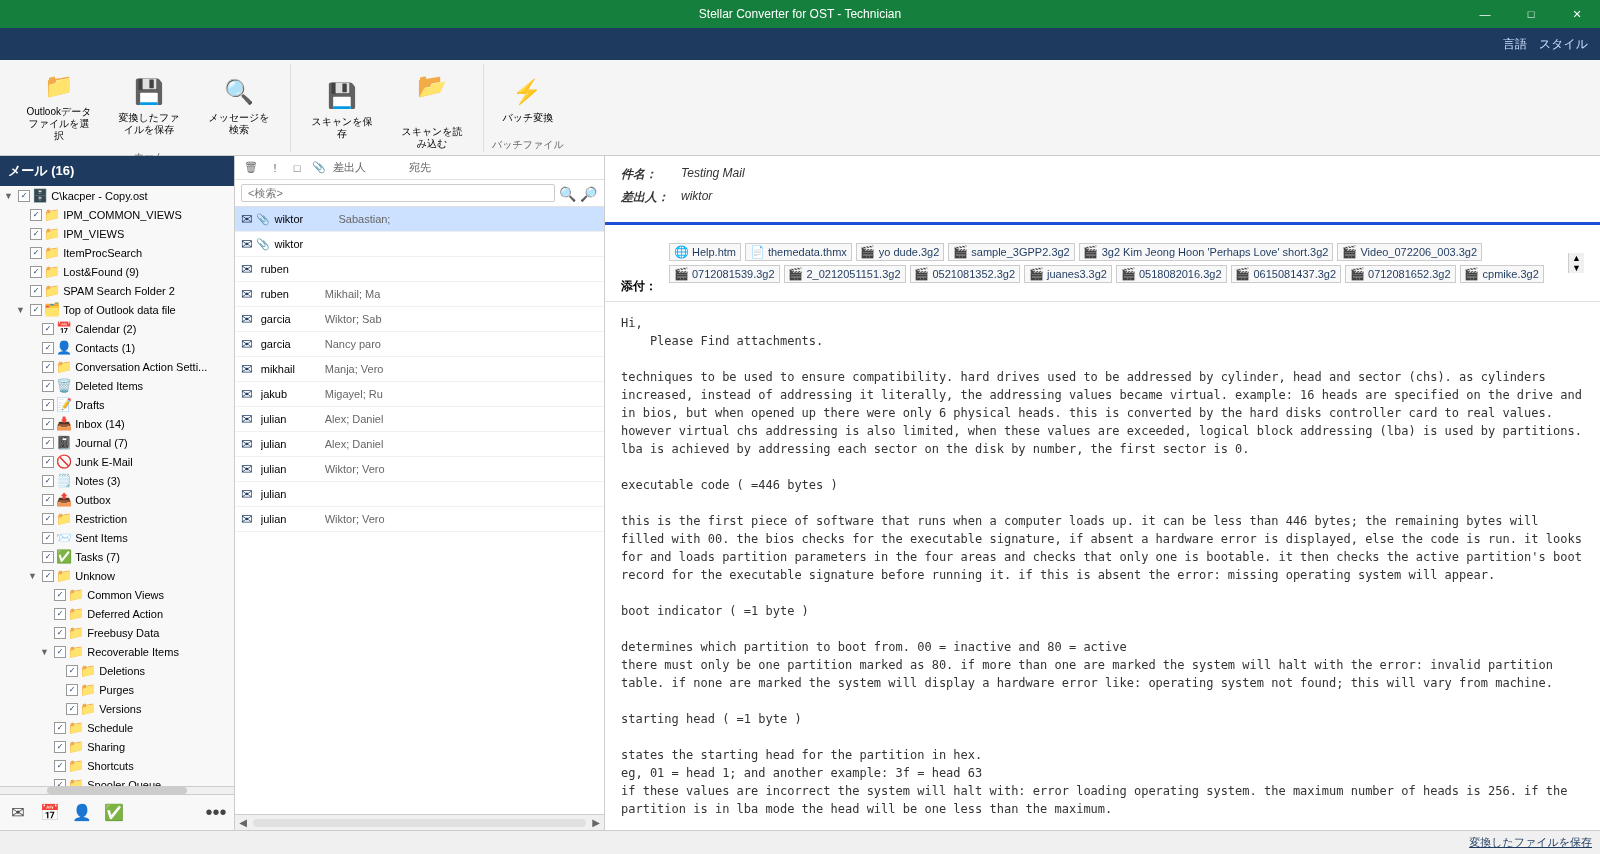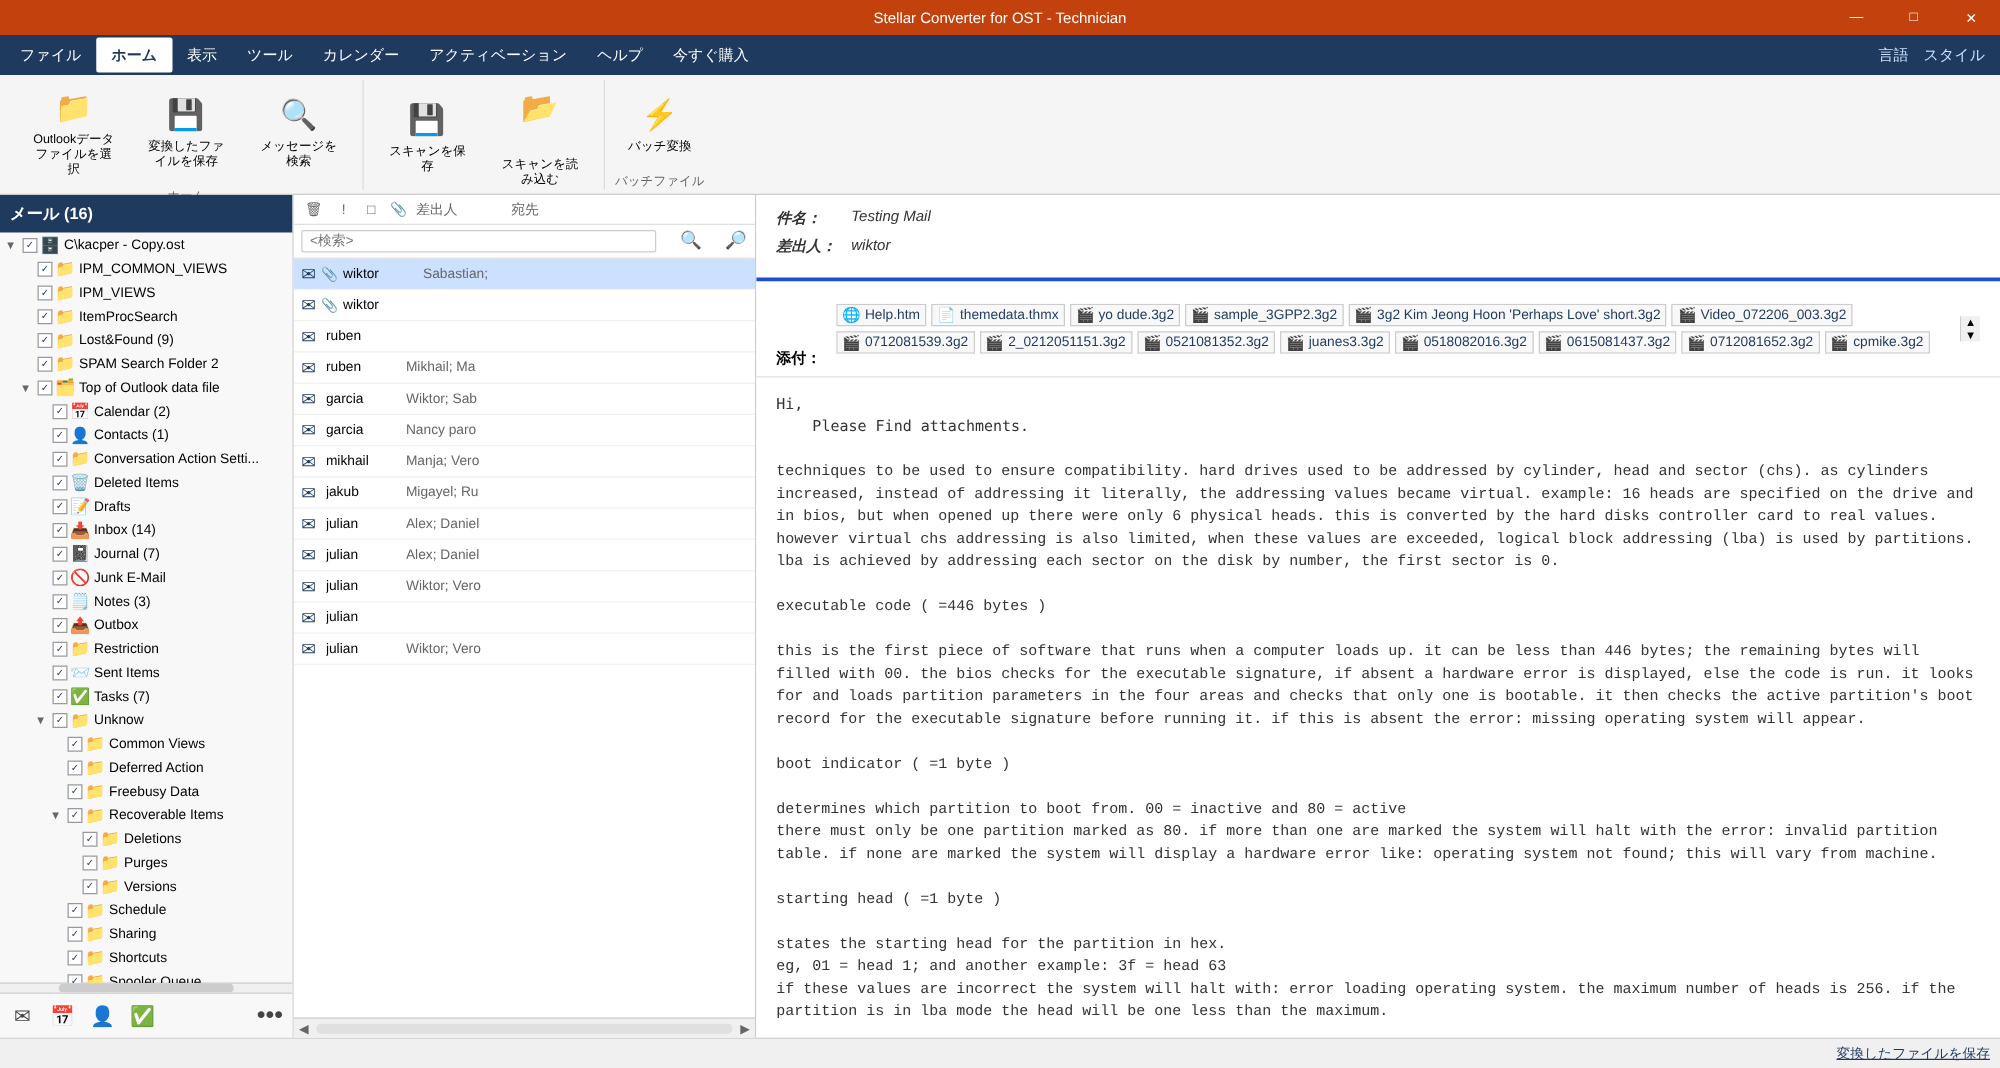--- a/index.html
+++ b/index.html
@@ -1,20 +1,20 @@
 <!DOCTYPE html>
 <html><head>
   <meta charset="utf-8">
   <style>
     * { margin: 0; padding: 0; box-sizing: border-box; }
     body { font-family: 'Segoe UI', Tahoma, sans-serif; font-size: 12px; background: #f0f0f0; overflow: hidden; width: 1600px; height: 854px; }
 
     
     #title-bar {
-      background: #c2410c;
+      background: #15803d;
       color: white;
       text-align: center;
       padding: 6px;
       font-size: 12px;
       position: relative;
       height: 28px;
       display: flex;
       align-items: center;
       justify-content: center;
     }
@@ -214,24 +214,24 @@
       align-items: center;
       padding: 4px 6px;
       border-bottom: 1px solid #e0e0e0;
       font-size: 11px;
       color: #666;
       gap: 6px;
     }
     .col-header { cursor: pointer; display: flex; align-items: center; gap: 2px; }
     .email-search-row {
       display: flex;
-      align-items: flex-start;
+      align-items: flex-end;
       padding: 4px 6px;
       border-bottom: 1px solid #e0e0e0;
-      gap: 19px;
+      gap: 4px;
     }
     .email-search-input {
       flex: 1;
       border: 1px solid #ccc;
       padding: 2px 6px;
       font-size: 11px;
       color: #999;
       border-radius: 2px;
     }
     #email-list { flex: 1; overflow-y: auto; }
@@ -342,30 +342,20 @@
 <div id="title-bar">
   <span>Stellar Converter for OST - Technician</span>
   <div class="window-controls">
     <div class="wc-btn">—</div>
     <div class="wc-btn">□</div>
     <div class="wc-btn wc-close">✕</div>
   </div>
 </div>
 
 <div id="menu-bar">
-  <div id="menu-items" style="display: flex;">
-  <div class="menu-item">ファイル</div>
-      <div class="menu-item active">ホーム</div>
-      <div class="menu-item">表示</div>
-      <div class="menu-item">ツール</div>
-      <div class="menu-item">カレンダー</div>
-      <div class="menu-item">アクティベーション</div>
-      <div class="menu-item">ヘルプ</div>
-      <div class="menu-item">今すぐ購入</div>
-    </div>
   <div class="menu-right">
     <span>言語</span>
     <span>スタイル</span>
   </div>
 </div>
 
 <div id="ribbon">
   <div id="ribbon-content" style="display: flex; height: 88px;">
       <div class="ribbon-group">
         <div class="ribbon-buttons">
@@ -797,21 +787,21 @@
       <div style="display:flex;flex-direction:column;width:16px;border-left:1px solid #ccc;margin-left:4px;">
         <div style="flex:1;display:flex;align-items:center;justify-content:center;cursor:pointer;background:#f0f0f0;font-size:9px;">▲</div>
         <div style="flex:1;display:flex;align-items:center;justify-content:center;cursor:pointer;background:#f0f0f0;font-size:9px;">▼</div>
       </div>
     </div>
     <div id="email-body">
 
     <div style="white-space: pre;">Hi,
     Please Find attachments.
 </div>
-        <div style="white-space: pre-wrap; font-family: Liberation Mono, monospace;">
+        <div style="white-space: pre-wrap;">
 techniques to be used to ensure compatibility. hard drives used to be addressed by cylinder, head and sector (chs). as cylinders increased, instead of addressing it literally, the addressing values became virtual. example: 16 heads are specified on the drive and in bios, but when opened up there were only 6 physical heads. this is converted by the hard disks controller card to real values. however virtual chs addressing is also limited, when these values are exceeded, logical block addressing (lba) is used by partitions. lba is achieved by addressing each sector on the disk by number, the first sector is 0.
 
 executable code ( =446 bytes )
 
 this is the first piece of software that runs when a computer loads up. it can be less than 446 bytes; the remaining bytes will filled with 00. the bios checks for the executable signature, if absent a hardware error is displayed, else the code is run. it looks for and loads partition parameters in the four areas and checks that only one is bootable. it then checks the active partition's boot record for the executable signature before running it. if this is absent the error: missing operating system will appear.
 
 boot indicator ( =1 byte )
 
 determines which partition to boot from. 00 = inactive and 80 = active
 there must only be one partition marked as 80. if more than one are marked the system will halt with the error: invalid partition table. if none are marked the system will display a hardware error like: operating system not found; this will vary from machine.

